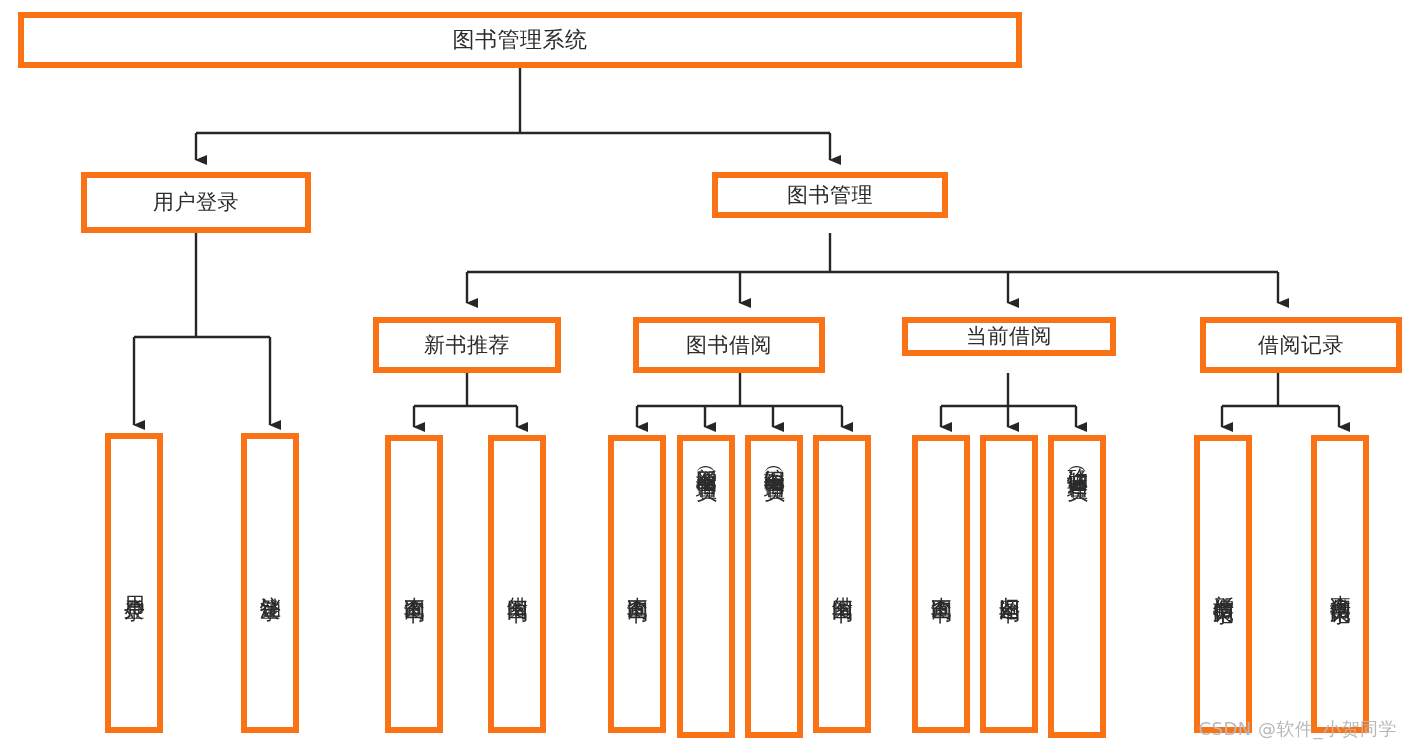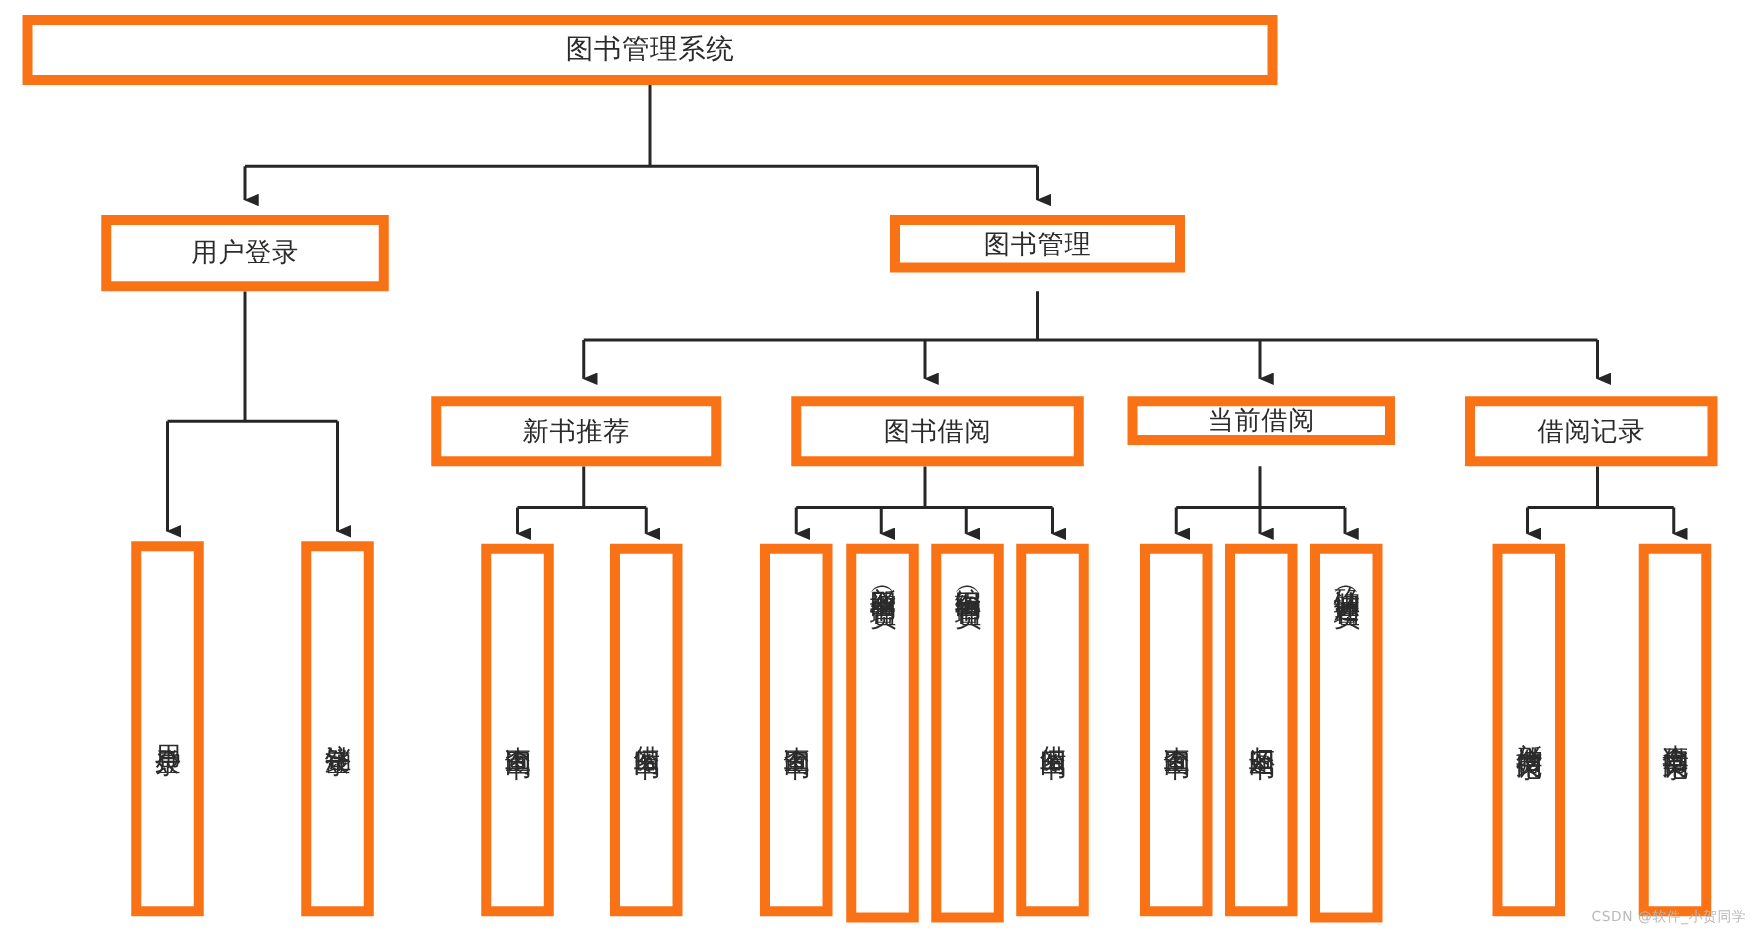--- a/index.html
+++ b/index.html
@@ -18,21 +18,21 @@
   svg#wires{
     position:absolute;
     left:0; top:0;
     width:1405px; height:747px;
     pointer-events:none;
   }
   .node{
     position:absolute;
     box-sizing:border-box;
     background:#ffffff;
-    border:8px solid #f97316;
+    border:6px solid #f97316;
     display:flex;
     align-items:center;
     justify-content:center;
     color:#2b2b2b;
   }
   .node .lbl{
     display:block;
     text-align:center;
     line-height:1.06;
     letter-spacing:0.5px;
@@ -58,21 +58,21 @@
     line-height:1;
   }
   .node.v.mid{
     align-items:center;
     padding-top:0;
   }
   .watermark{
     position:absolute;
     right:8px;
     bottom:6px;
-    font-size:11px;
+    font-size:18px;
     color:#b9b9b9;
     letter-spacing:0.5px;
     white-space:nowrap;
     user-select:none;
     text-align:center;
   }
 </style>
 </head>
 <body>
 
@@ -133,33 +133,33 @@
   </div>
 
   <div class="node h" style="left:81px; top:172px; width:230px; height:61px;">
     <span class="lbl">用户登录</span>
   </div>
 
   <div class="node h" style="left:712px; top:172px; width:236px; height:46px;">
     <span class="lbl">图书管理</span>
   </div>
 
-  <div class="node h" style="left:345px; top:317px; width:232px; height:56px;">
+  <div class="node h" style="left:373px; top:317px; width:188px; height:56px;">
     <span class="lbl">新书推荐</span>
   </div>
 
-  <div class="node h" style="left:633px; top:317px; width:234px; height:56px;">
+  <div class="node h" style="left:633px; top:317px; width:192px; height:56px;">
     <span class="lbl">图书借阅</span>
   </div>
 
   <div class="node h" style="left:902px; top:317px; width:214px; height:39px;">
     <span class="lbl">当前借阅</span>
   </div>
 
-  <div class="node h" style="left:1172px; top:317px; width:202px; height:56px;">
+  <div class="node h" style="left:1200px; top:317px; width:202px; height:56px;">
     <span class="lbl">借阅记录</span>
   </div>
 
   <div class="node v mid" style="left:105px; top:433px; width:58px; height:300px;">
     <span class="lbl">用户登录</span>
   </div>
   <div class="node v mid" style="left:241px; top:433px; width:58px; height:300px;">
     <span class="lbl">注销登录</span>
   </div>
 

